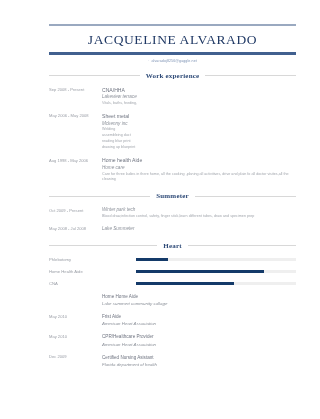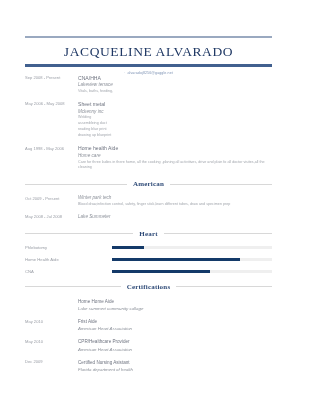--- a/index.html
+++ b/index.html
@@ -12,23 +12,24 @@
     height: 419px;
     overflow: hidden;
     font-family: "Liberation Sans", sans-serif;
     color: #8a8f99;
     -webkit-font-smoothing: antialiased;
   }
   .page {
     width: 297px;
     height: 306px;
     box-sizing: border-box;
-    padding: 12px 25px;
+    padding: 0 25px;
     position: relative;
     background: #fff;
+    margin-left: 24px;
   }
 
   
   .header {
     padding-top: 24px;
   }
   .rule-top {
     height: 2px;
     background: #9aa9c0;
     width: 100%;
@@ -167,20 +168,25 @@
 
   <div class="header">
     <div class="rule-top"></div>
     <div class="name">JACQUELINE ALVARADO</div>
     <div class="rule-under-name"></div>
     <div class="contact">
       <span class="dot">·</span><span>alvaradoj8256@gaggle.net</span>
     </div>
   </div>
 
+  <div class="section-head">
+    <div class="line"></div>
+    <div class="title">Work experience</div>
+    <div class="line"></div>
+  </div>
 
   <div>
     <div class="entry">
       <div class="date">Sep 2008 - Present</div>
       <div class="body">
         <div class="job-title">CNA/HHA</div>
         <div class="org">Lakeview terrace</div>
         <div class="desc desc-line">Vitals, baths, feeding,</div>
       </div>
     </div>
@@ -202,21 +208,21 @@
       <div class="body">
         <div class="job-title">Home health Aide</div>
         <div class="org">Home care</div>
         <div class="desc">Care for three ladies in there home, all the cooking ,planing all activitives, drive and plain fo all doctor visites,all the cleaning</div>
       </div>
     </div>
   </div>
 
   <div class="section-head">
     <div class="line"></div>
-    <div class="title">American</div>
+    <div class="title">Summeter</div>
     <div class="line"></div>
   </div>
 
   <div>
     <div class="entry">
       <div class="date">Oct 2009 - Present</div>
       <div class="body">
         <div class="org">Winter park tech</div>
         <div class="desc">Blood draw,infection control, safety, finger stick,learn different tubes, draw and specimen prep</div>
       </div>
@@ -250,25 +256,20 @@
       </div>
     </div>
     <div class="skill-row">
       <div class="skill-label">CNA</div>
       <div class="skill-track" style="background: rgb(239, 239, 239);">
         <div class="skill-fill" style="width: 61%; background: rgb(20, 58, 105);"></div>
       </div>
     </div>
   </div>
 
-  <div class="section-head">
-    <div class="line"></div>
-    <div class="title">Certifications</div>
-    <div class="line"></div>
-  </div>
 
   <div>
     <div class="entry">
       <div class="date"></div>
       <div class="body">
         <div class="cert-title">Home Home Aide</div>
         <div class="cert-org">Lake summert community collage</div>
       </div>
     </div>
     <div class="entry">

